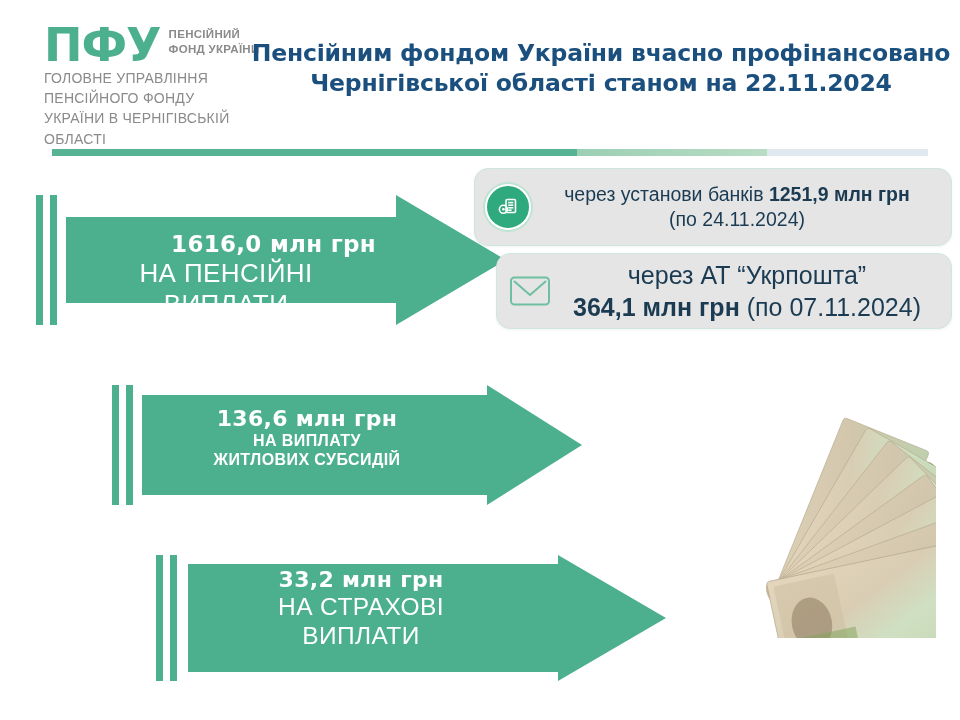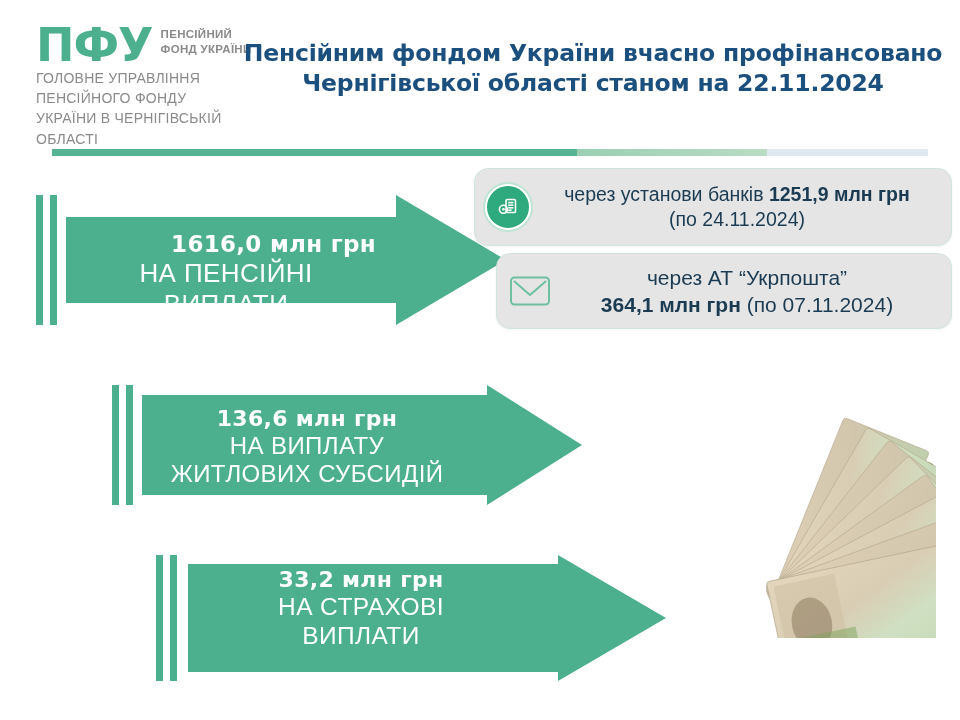--- a/index.html
+++ b/index.html
@@ -10,21 +10,21 @@
   body {
     width: 960px;
     height: 720px;
     position: relative;
     overflow: hidden;
     font-family: "Liberation Sans", sans-serif;
     -webkit-font-smoothing: antialiased;
   }
 
   
-  #header { position: absolute; left: 8px; top: 0; width: 804px; height: 145px; }
+  #header { position: absolute; left: 16px; top: 0; width: 804px; height: 145px; }
 
   #logo-block { position: absolute; left: 28px; top: 24px; width: 230px; }
 
   #logo-row { display: flex; align-items: flex-start; }
 
   #logo-mark {
     font-size: 46px;
     font-weight: 700;
     line-height: 0.95;
     letter-spacing: -1px;
@@ -111,21 +111,21 @@
   
   #arrow2 { left: 112px; top: 385px; width: 470px; height: 120px; }
   #arrow2 .bars { left: 0px; height: 120px; }
   #arrow2 .arrow-2-body {
     left: 30px; width: 440px; height: 120px;
     background: #4cb08e;
     clip-path: polygon(0 10px, 345px 10px, 345px 0, 440px 60px, 345px 120px, 345px 110px, 0 110px);
   }
   #arrow2 .arrow-text { left: 35px; top: 21px; width: 320px; }
   #arrow2 .arrow-amount { font-size: 22px; letter-spacing: 0.3px; }
-  #arrow2 .arrow-label { font-size: 24px; letter-spacing: 0.4px; }
+  #arrow2 .arrow-label { font-size: 16px; letter-spacing: 0.4px; font-weight: bold; }
 
   
   #arrow3 { left: 156px; top: 555px; width: 510px; height: 126px; }
   #arrow3 .bars { left: 0px; height: 126px; }
   #arrow3 .arrow-3-body {
     left: 32px; width: 478px; height: 126px;
     background: #4cb08e;
     clip-path: polygon(0 9px, 370px 9px, 370px 0, 478px 63px, 370px 126px, 370px 117px, 0 117px);
   }
   #arrow3 .arrow-text { left: 40px; top: 12px; width: 330px; }
@@ -149,21 +149,21 @@
     color: #1b3b52;
     line-height: 1.3;
   }
   .card-text .ln { display: block; }
   .strong { font-weight: 700; }
 
   #card-banks { left: 474px; top: 168px; width: 478px; height: 78px; padding: 0 14px 0 10px; }
   #card-banks .card-text { font-size: 19.5px; padding-left: 2px; }
 
   #card-post { left: 496px; top: 253px; width: 456px; height: 76px; padding: 0 12px 0 10px; }
-  #card-post .card-text { font-size: 21px; }
+  #card-post .card-text { font-size: 25px; }
 
   .coin-badge {
     flex: 0 0 auto;
     width: 42px; height: 42px;
     border-radius: 50%;
     background: #2faa7e;
     border: 2px solid #ffffff;
     box-shadow: 0 0 0 2px #bfe3d3;
     display: flex; align-items: center; justify-content: center;
     margin-right: 4px;

